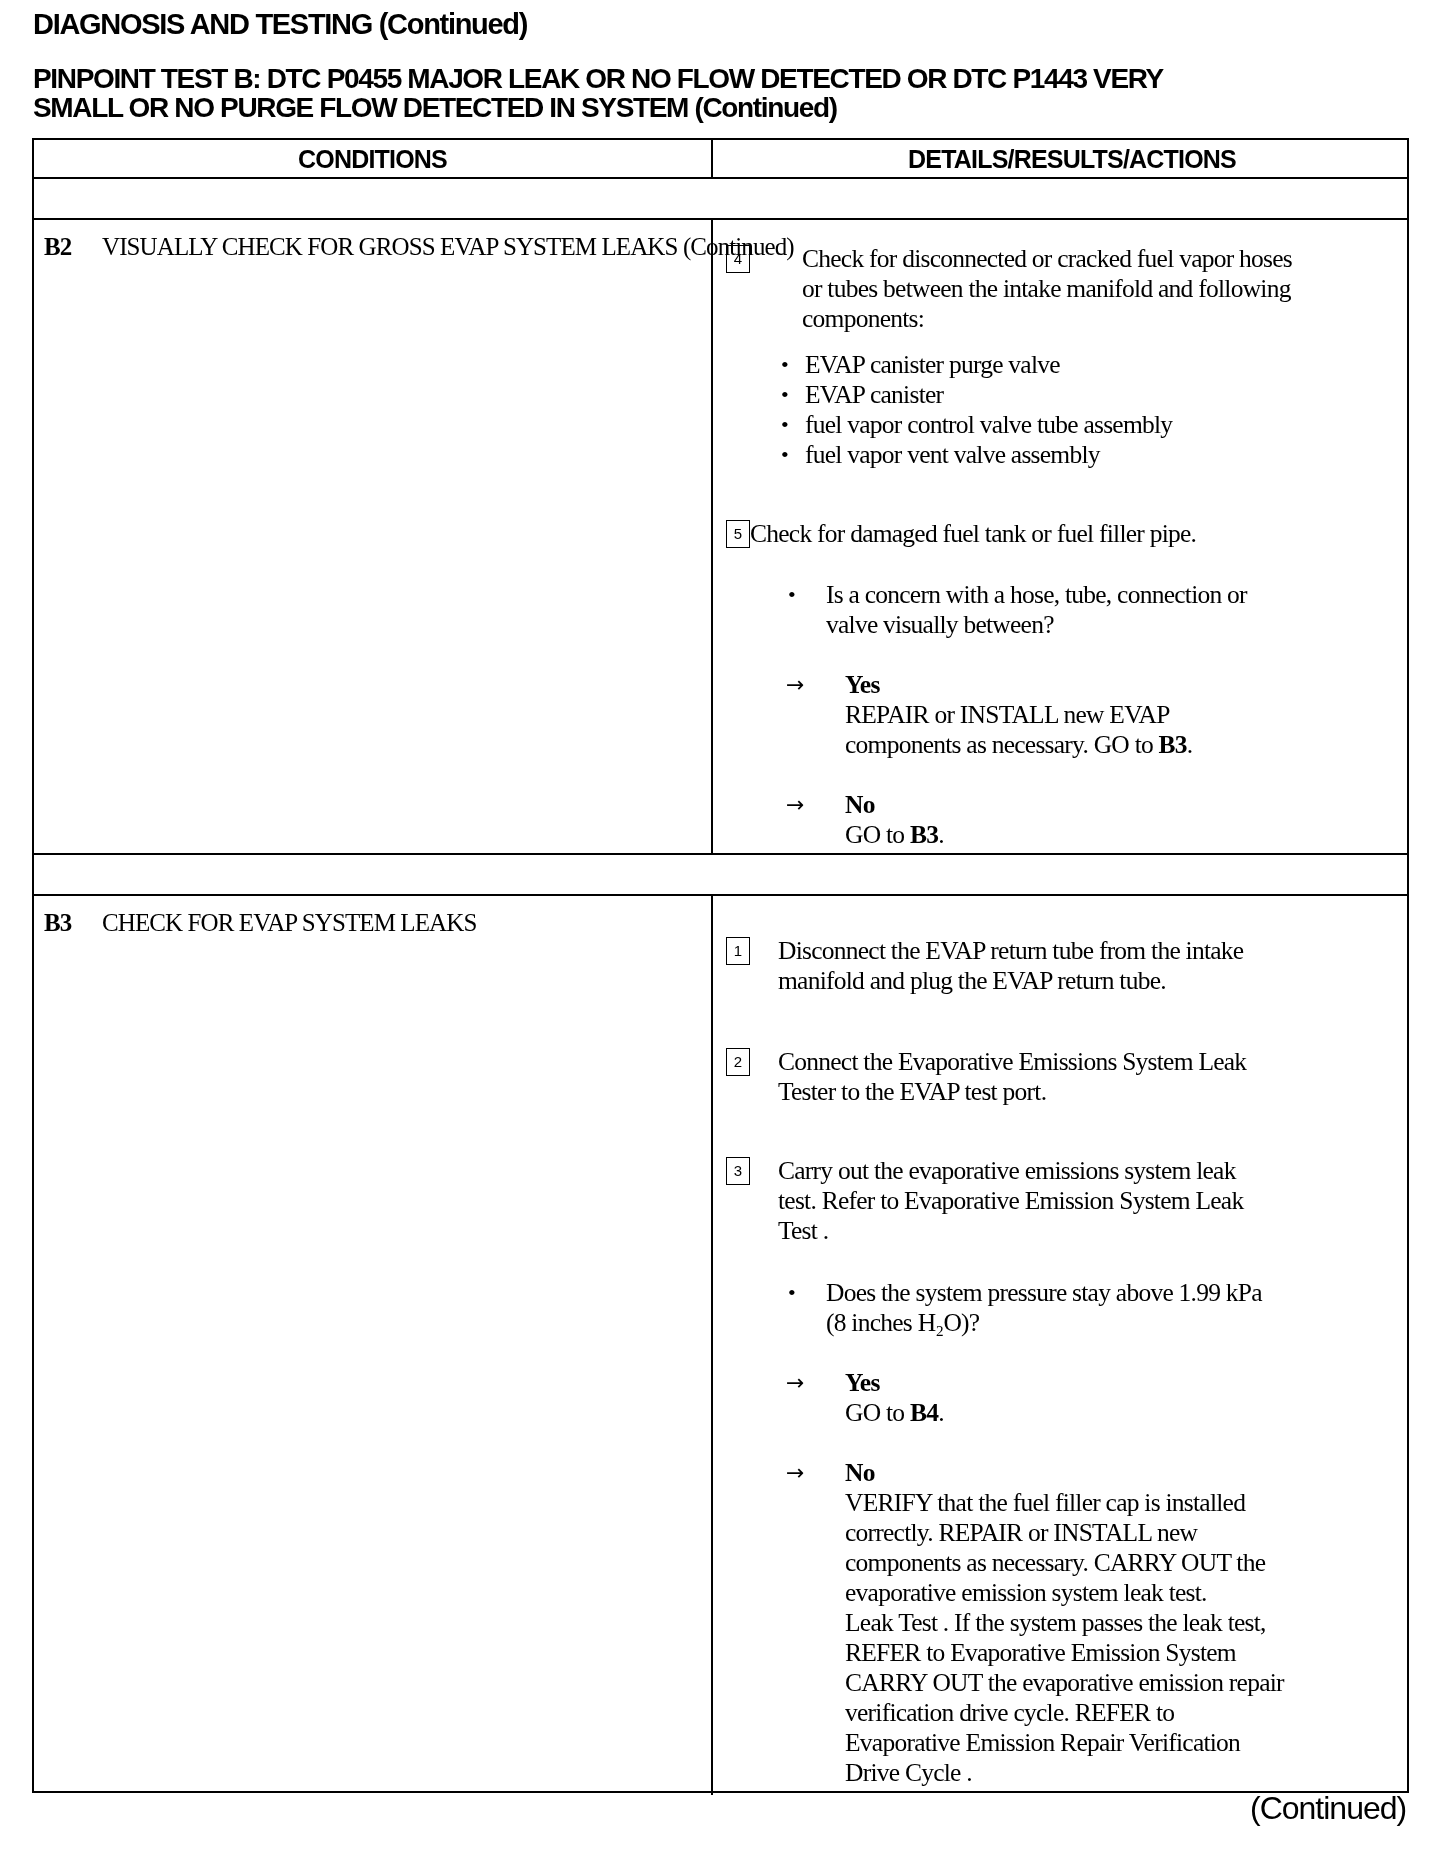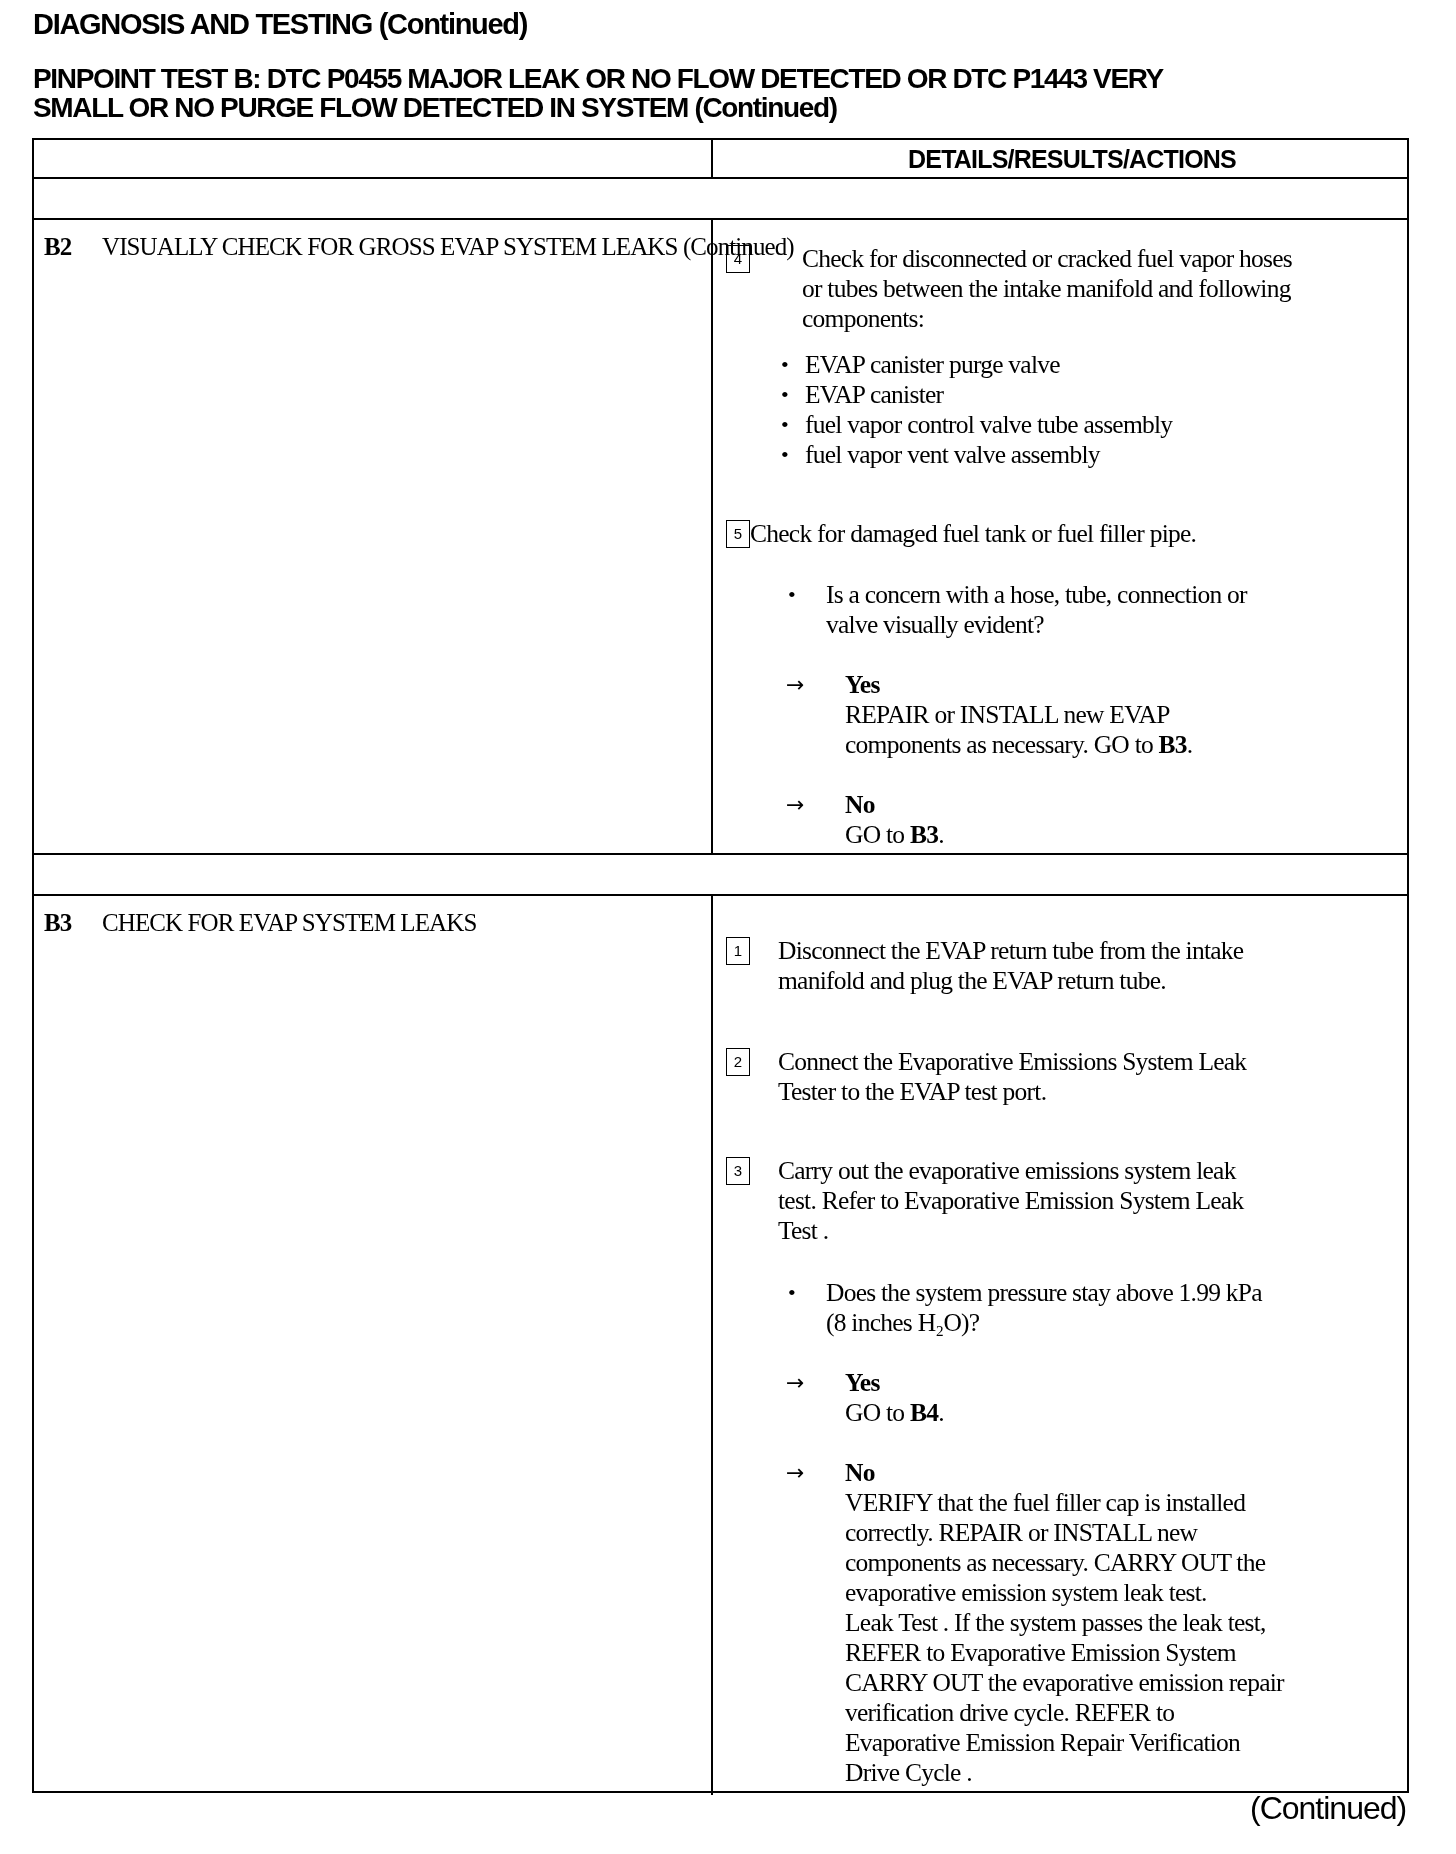--- a/index.html
+++ b/index.html
@@ -26,20 +26,21 @@
 <body>
 
 <div class="title1 sans">DIAGNOSIS AND TESTING (Continued)</div>
 <div class="title2 sans">
   <div>PINPOINT TEST B:  DTC P0455 MAJOR LEAK OR NO FLOW DETECTED OR DTC P1443 VERY</div>
   <div>SMALL OR NO PURGE FLOW DETECTED IN SYSTEM (Continued)</div>
 </div>
 
 <div class="table">
 
+  <div class="col-head sans" style="left:0; width:677px;">CONDITIONS</div>
   <div class="col-head sans" style="left:690px; width:696px;border-radius:16px;">DETAILS/RESULTS/ACTIONS</div>
   <div class="vline" style="left:677px; top:0; height:39px;"></div>
   <div class="hline" style="top:37px;"></div>
 
   <div class="row-head serif" style="top:39px;"><b>B2</b><span>VISUALLY CHECK FOR GROSS EVAP SYSTEM LEAKS (Continued)</span></div>
   <div class="hline" style="top:78px;"></div>
   <div class="vline" style="left:677px; top:79px; height:634px;"></div>
   <div class="hline" style="top:713px;"></div>
 
   <div class="row-head serif" style="top:715px;"><b>B3</b><span>CHECK FOR EVAP SYSTEM LEAKS</span></div>
@@ -64,21 +65,21 @@
   <div>fuel vapor vent valve assembly</div>
 </div>
 
 <div class="stepbox" style="left:726px; top:520px;">5</div>
 <div class="txt serif" style="left:750px; top:519px;">
   <div>Check for damaged fuel tank or fuel filler pipe.</div>
 </div>
 <div class="bullet serif" style="left:788px; top:580px;">•</div>
 <div class="txt serif" style="left:826px; top:580px;">
   <div>Is a concern with a hose, tube, connection or</div>
-  <div>valve visually evident?</div>
+  <div>valve visually between?</div>
 </div>
 <div class="arrow" style="left:786px; top:670px;">→</div>
 <div class="txt serif" style="left:845px; top:670px;">
   <div><b>Yes</b></div>
   <div>REPAIR or INSTALL new EVAP</div>
   <div><span>components as necessary. GO to </span><b>B3</b><span>.</span></div>
 </div>
 <div class="arrow" style="left:786px; top:790px;">→</div>
 <div class="txt serif" style="left:845px; top:790px;">
   <div><b>No</b></div>

